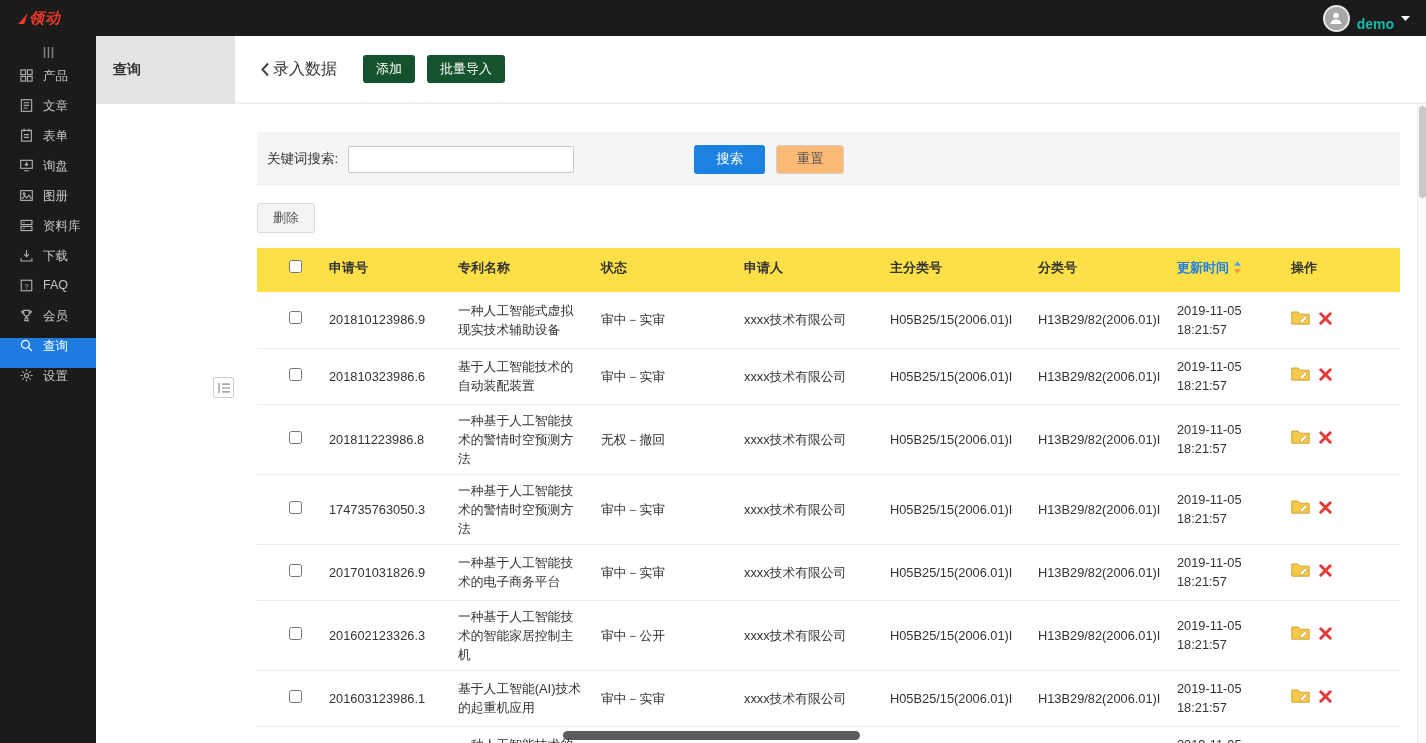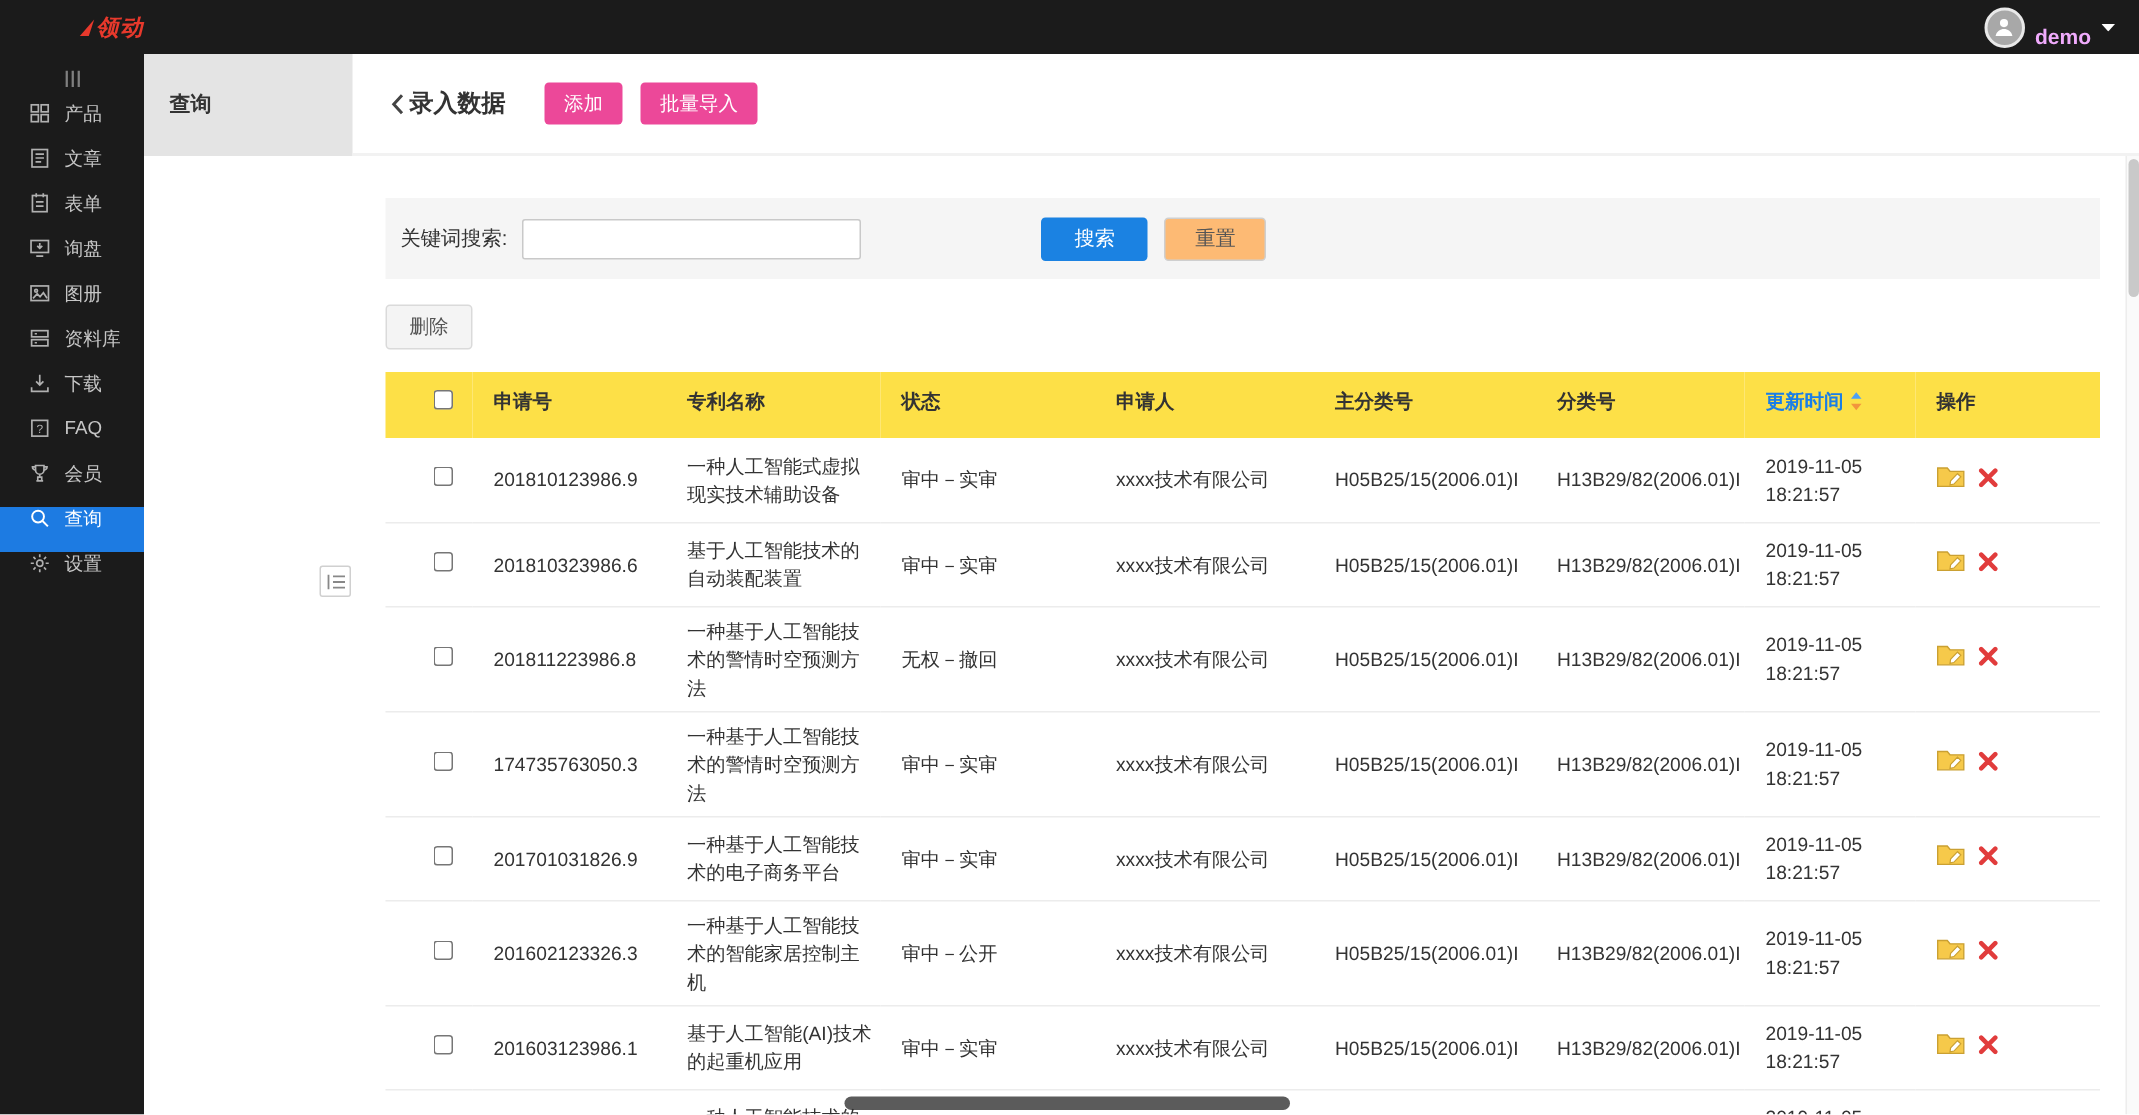--- a/index.html
+++ b/index.html
@@ -9,49 +9,49 @@
     background: #fff;
     position: relative;
     color: #333;
   }
 
   
   .topbar {
     position: absolute; left: 0; top: 0; right: 0; height: 36px;
     background: #1b1b1b; display: flex; align-items: center; z-index: 20;
   }
-  .logo-area { width: 96px; height: 100%; display: flex; align-items: center; justify-content: flex-end; cursor: pointer; }
+  .logo-area { width: 96px; height: 100%; display: flex; align-items: center; justify-content: flex-start; cursor: pointer; padding-left: 20px; }
   .logo-mark { width: 0; height: 0; border-left: 6px solid transparent; border-bottom: 11px solid #e8392c; margin-right: 3px; transform: skewX(-18deg); }
   .logo-text { color: #e8392c; font-weight: bold; font-style: italic; font-size: 15px; letter-spacing: 1px; }
   .topbar-right { margin-left: auto; display: flex; align-items: center; gap: 7px; padding-right: 16px; cursor: pointer; }
   .avatar { width: 27px; height: 27px; border-radius: 50%; background: #a8a8a8; border: 2px solid #e9e9e9; display: flex; align-items: center; justify-content: center; overflow: hidden; }
-  .username { color: #f0abfc; font-size: 14px; font-weight: bold; margin-top: 11px; }
+  .username { color: #14b8a6; font-size: 14px; font-weight: bold; margin-top: 11px; }
   .caret { display: flex; }
 
   
   .sidebar { position: absolute; left: 0; top: 36px; bottom: 0; width: 96px; background: #1b1b1b; z-index: 15; }
   .sidebar-handle { height: 32px; display: flex; align-items: center; justify-content: center; cursor: pointer; }
   .side-item { height: 30px; display: flex; align-items: flex-start; padding-left: 19px; gap: 9px; color: #c6c6c6; font-size: 12.5px; cursor: pointer; white-space: nowrap; }
   .side-item .s-icon { display: flex; color: #b0b0b0; }
   .side-item.active { background: #1d7be2; color: #fff; }
   .side-item.active .s-icon { color: #fff; }
 
   
   .subbar { position: absolute; left: 96px; top: 36px; bottom: 0; width: 139px; background: #fff; z-index: 14; }
   .subbar-title { height: 68px; background: #e4e4e4; display: flex; align-items: center; padding-left: 17px; font-size: 14px; font-weight: bold; color: #333; }
   .subbar-item { height: 38px; display: flex; align-items: center; padding-left: 17px; font-size: 12.5px; color: #333; border-bottom: 1px solid #ededed; cursor: pointer; background: #fff; }
   .collapse-btn { position: absolute; left: 213px; top: 377px; width: 21px; height: 21px; background: #fff; border: 1px solid #d0d0d0; border-radius: 2px; display: flex; align-items: center; justify-content: center; z-index: 30; cursor: pointer; }
 
   
   .main { position: absolute; left: 235px; top: 36px; right: 0; bottom: 0; background: #fff; overflow: hidden; }
   .page-header { height: 68px; border-bottom: 2px solid #f2f2f2; display: flex; align-items: center; padding-left: 25px; }
   .back-icon { display: flex; margin-right: 3px; cursor: pointer; }
-  .page-title { font-size: 16px; font-weight: bold; color: #333; margin-right: 26px; }
+  .page-title { font-size: 16px; font-weight: normal; color: #333; margin-right: 26px; }
   button { font-family: inherit; cursor: pointer; }
-  .btn-green { height: 28px; padding: 0 13px; background: #ec4899; border: none; border-radius: 3px; color: #fff; font-size: 13px; margin-right: 12px; }
+  .btn-green { height: 28px; padding: 0 13px; background: #14532d; border: none; border-radius: 3px; color: #fff; font-size: 13px; margin-right: 12px; }
 
   .content { padding: 28px 26px 0 22px; }
   .search-panel { height: 54px; background: #f5f5f5; display: flex; align-items: center; padding-left: 10px; }
   .search-label { font-size: 13.5px; color: #333; }
   .keyword-input { width: 226px; height: 27px; border: 1px solid #c9c9c9; border-radius: 2px; margin-left: 10px; padding: 0 7px; font-size: 13px; font-family: inherit; background: #fff; }
   .btn-search { width: 71px; height: 29px; background: #1b82e2; color: #fff; border: none; border-radius: 3px; font-size: 13.5px; margin-left: 120px; }
   .btn-reset { width: 68px; height: 29px; background: #fdba74; color: #555; border: 1px solid #cfcfcf; border-radius: 3px; font-size: 13.5px; margin-left: 11px; }
   .btn-delete { margin-top: 17px; margin-bottom: 15px; height: 30px; padding: 0 15px; background: #f4f4f4; border: 1px solid #dadada; border-radius: 3px; color: #555; font-size: 13px; }
 
   table { width: 100%; border-collapse: collapse; table-layout: fixed; }

